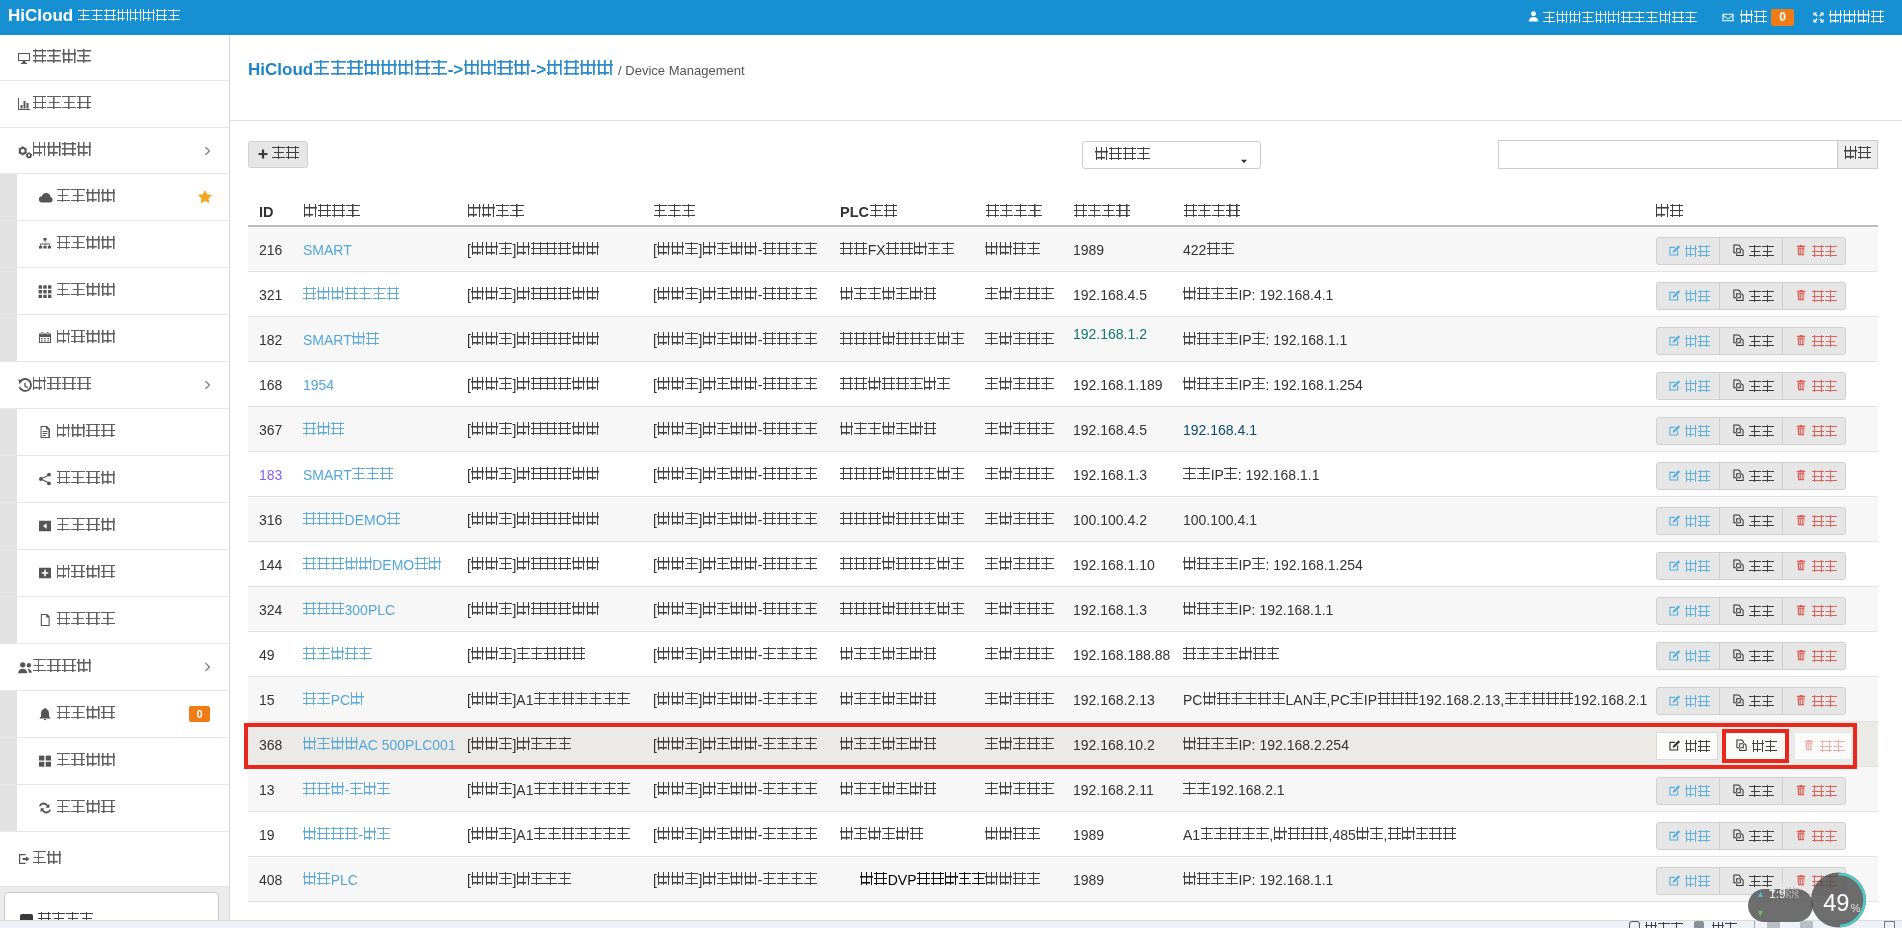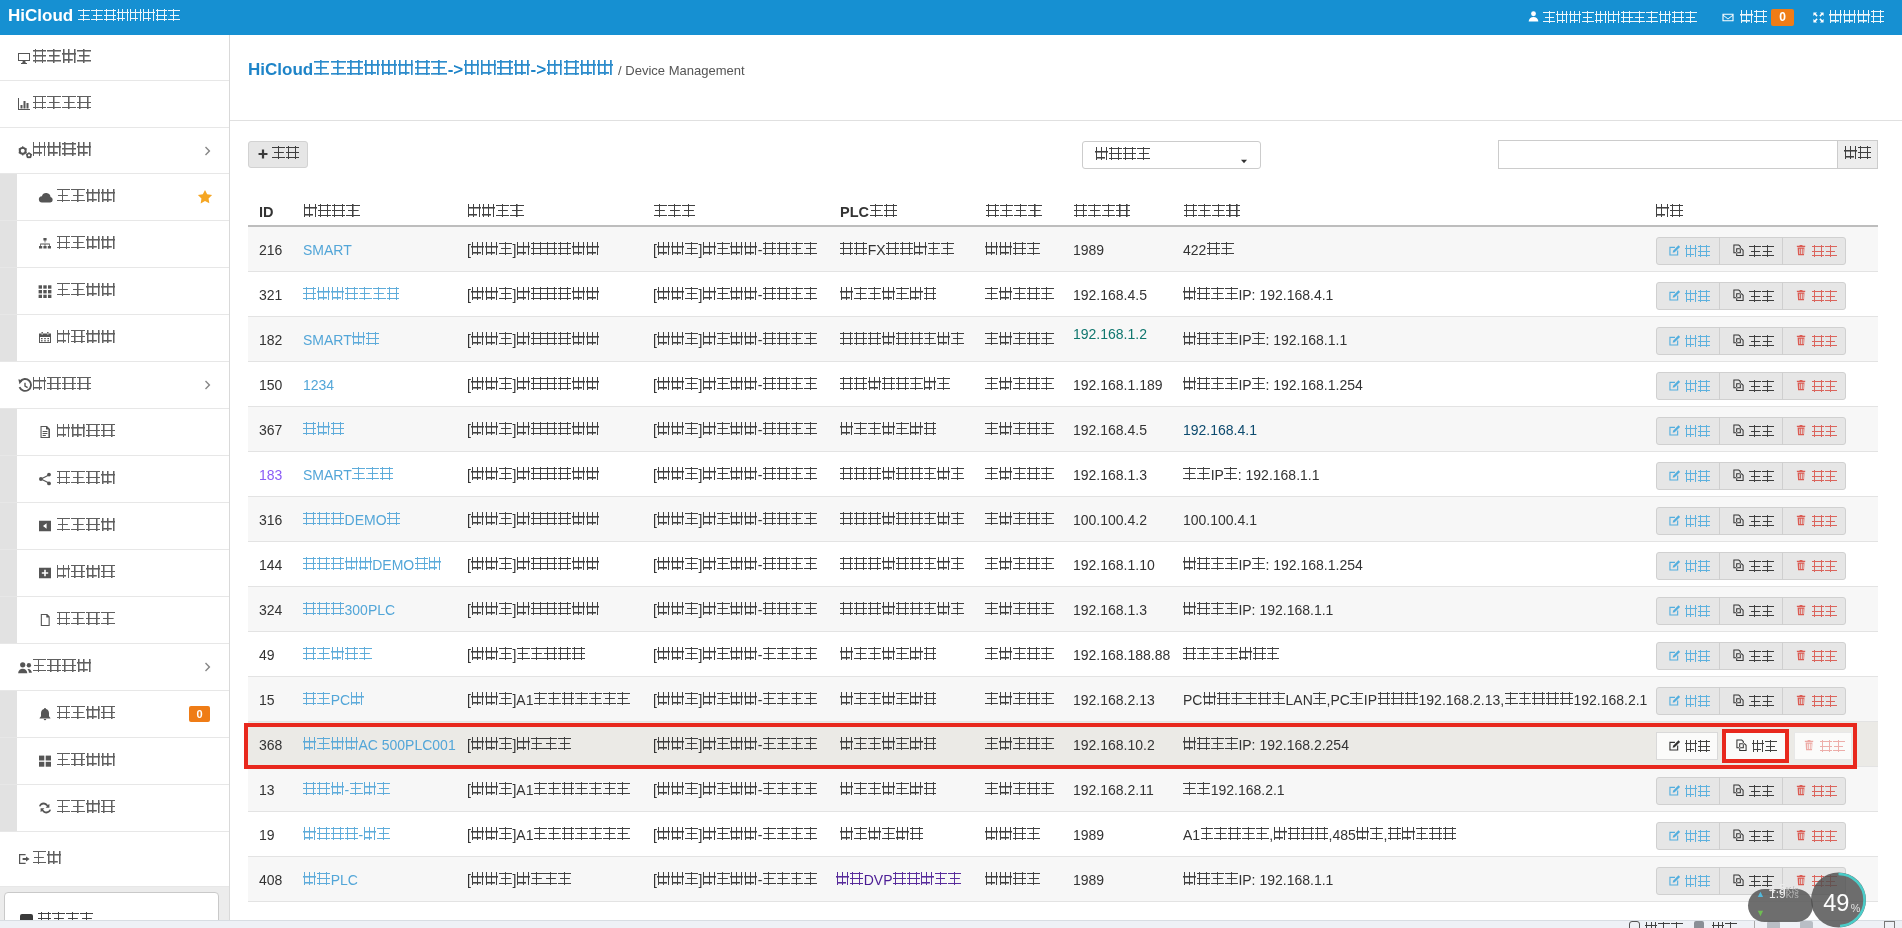--- a/index.html
+++ b/index.html
@@ -322,22 +322,22 @@
     <div class="abs" style="left:1732px;top:334px;font-size:13px;color:#333"><svg width="13" height="13" viewBox="0 0 14 14" style="">
         <path d="M1.5 0.5h6l2 2V10h-8z M2.6 1.6v7.3h5.8V3l-1.4-1.4z M4.5 4.5h6l2 2V13h-8z M5.6 5.6v6.3h5.8V7l-1.4-1.4z" fill-rule="evenodd" fill="#333"></path>
       </svg> <i class="g g1"></i><i class="g g1"></i></div>
     <div class="abs" style="left:1795px;top:334px;font-size:13px;color:#db5b52"><svg width="13" height="13" viewBox="0 0 14 14" style="">
         <g fill="#db5b52">
           <path d="M5.2 1h2.6l.5 1H11v1.1H2V2h2.7z"></path>
           <path d="M2.8 3.8h7.4l-.5 8.2H3.3z M4.7 5v5.8h.9V5z M6.5 5v5.8h.9V5z M8.3 5v5.8h.9V5z" fill-rule="evenodd"></path>
         </g>
       </svg> <i class="g g0"></i><i class="g g1"></i></div>
 <div class="abs" style="left:248px;top:362px;width:1630px;height:45px;background:#fff;border-bottom:1px solid #e3e3e3"></div>
-<div class="abs" style="left:259px;top:377px;color:#333">150</div>
-<div class="abs" style="left:303px;top:377px;color:#53a6d8">1234</div>
+<div class="abs" style="left:259px;top:377px;color:#333">168</div>
+<div class="abs" style="left:303px;top:377px;color:#53a6d8">1954</div>
 <div class="abs" style="left:467px;top:377px;color:#333">[<i class="g g2"></i><i class="g g2"></i><i class="g g1"></i>]<i class="g g2"></i><i class="g g0"></i><i class="g g0"></i><i class="g g0"></i><i class="g g2"></i><i class="g g2"></i></div>
 <div class="abs" style="left:653px;top:377px;color:#333">[<i class="g g2"></i><i class="g g2"></i><i class="g g1"></i>]<i class="g g2"></i><i class="g g1"></i><i class="g g2"></i><i class="g g2"></i>-<i class="g g0"></i><i class="g g0"></i><i class="g g1"></i><i class="g g1"></i></div>
 <div class="abs" style="left:840px;top:377px;color:#333"><i class="g g0"></i><i class="g g0"></i><i class="g g2"></i><i class="g g0"></i><i class="g g0"></i><i class="g g1"></i><i class="g g2"></i><i class="g g1"></i></div>
 <div class="abs" style="left:985px;top:377px;color:#333"><i class="g g1"></i><i class="g g2"></i><i class="g g1"></i><i class="g g0"></i><i class="g g1"></i></div>
 <div class="abs" style="left:1073px;top:377px;color:#333">192.168.1.189</div>
 <div class="abs" style="left:1183px;top:377px;color:#333"><i class="g g2"></i><i class="g g0"></i><i class="g g1"></i><i class="g g1"></i>IP<i class="g g1"></i>:&nbsp;192.168.1.254</div>
 <div class="abs" style="left:1656px;top:372px;width:190px;height:28px;background:#e6e6e6;border:1px solid #d0d0d0;border-radius:3px"></div>
     <div class="abs" style="left:1719px;top:372px;width:1px;height:28px;background:#cfcfcf"></div>
     <div class="abs" style="left:1782px;top:372px;width:1px;height:28px;background:#cfcfcf"></div>
     <div class="abs" style="left:1668px;top:379px;font-size:13px;color:#53aede"><svg width="13" height="13" viewBox="0 0 14 14" style="">
@@ -601,21 +601,21 @@
         <g fill="#db5b52">
           <path d="M5.2 1h2.6l.5 1H11v1.1H2V2h2.7z"></path>
           <path d="M2.8 3.8h7.4l-.5 8.2H3.3z M4.7 5v5.8h.9V5z M6.5 5v5.8h.9V5z M8.3 5v5.8h.9V5z" fill-rule="evenodd"></path>
         </g>
       </svg> <i class="g g0"></i><i class="g g1"></i></div>
 <div class="abs" style="left:248px;top:857px;width:1630px;height:45px;background:#f7f7f7;border-bottom:1px solid #e3e3e3"></div>
 <div class="abs" style="left:259px;top:872px;color:#333">408</div>
 <div class="abs" style="left:303px;top:872px;color:#53a6d8"><i class="g g2"></i><i class="g g0"></i>PLC</div>
 <div class="abs" style="left:467px;top:872px;color:#333">[<i class="g g2"></i><i class="g g2"></i><i class="g g1"></i>]<i class="g g2"></i><i class="g g1"></i><i class="g g1"></i><i class="g g1"></i></div>
 <div class="abs" style="left:653px;top:872px;color:#333">[<i class="g g2"></i><i class="g g2"></i><i class="g g1"></i>]<i class="g g2"></i><i class="g g1"></i><i class="g g2"></i><i class="g g2"></i>-<i class="g g1"></i><i class="g g1"></i><i class="g g1"></i><i class="g g1"></i></div>
-<div class="abs" style="left:836px;top:872px;color:#4c1d95"><i class="g g2"></i><i class="g g0"></i>DVP<i class="g g0"></i><i class="g g0"></i><i class="g g2"></i><i class="g g1"></i><i class="g g1"></i></div>
+<div class="abs" style="left:860px;top:872px;color:#000000"><i class="g g2"></i><i class="g g0"></i>DVP<i class="g g0"></i><i class="g g0"></i><i class="g g2"></i><i class="g g1"></i><i class="g g1"></i></div>
 <div class="abs" style="left:985px;top:872px;color:#333"><i class="g g2"></i><i class="g g2"></i><i class="g g0"></i><i class="g g1"></i></div>
 <div class="abs" style="left:1073px;top:872px;color:#333">1989</div>
 <div class="abs" style="left:1183px;top:872px;color:#333"><i class="g g2"></i><i class="g g0"></i><i class="g g1"></i><i class="g g1"></i>IP:&nbsp;192.168.1.1</div>
 <div class="abs" style="left:1656px;top:867px;width:190px;height:28px;background:#e6e6e6;border:1px solid #d0d0d0;border-radius:3px"></div>
     <div class="abs" style="left:1719px;top:867px;width:1px;height:28px;background:#cfcfcf"></div>
     <div class="abs" style="left:1782px;top:867px;width:1px;height:28px;background:#cfcfcf"></div>
     <div class="abs" style="left:1668px;top:874px;font-size:13px;color:#53aede"><svg width="13" height="13" viewBox="0 0 14 14" style="">
         <path d="M1.5 3h6v1.2H2.7v7.1h7.1V7h1.2v5.5H1.5z" fill="#53aede"></path>
         <path d="M5.5 7.2L11.3 1.4 13 3.1 7.2 8.9 5 9.4z" fill="#53aede"></path>
       </svg> <i class="g g2"></i><i class="g g0"></i></div>

